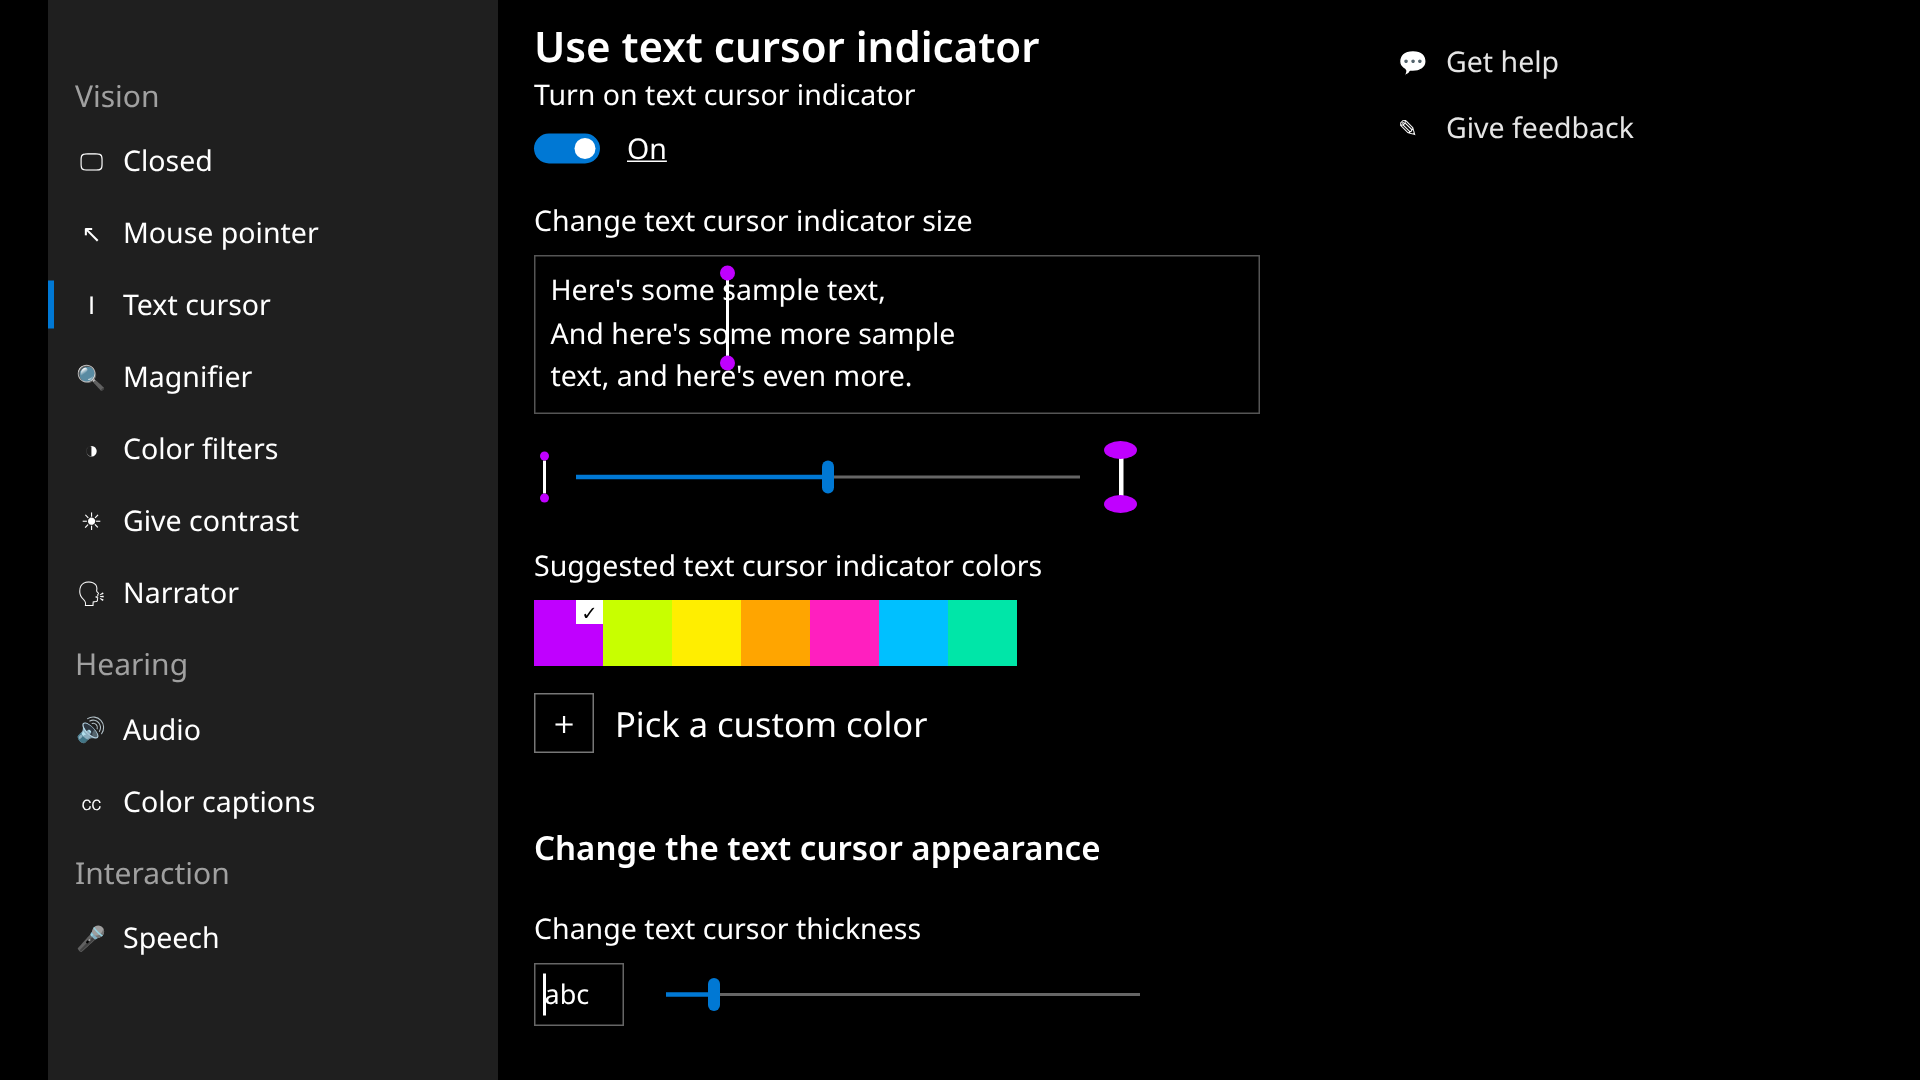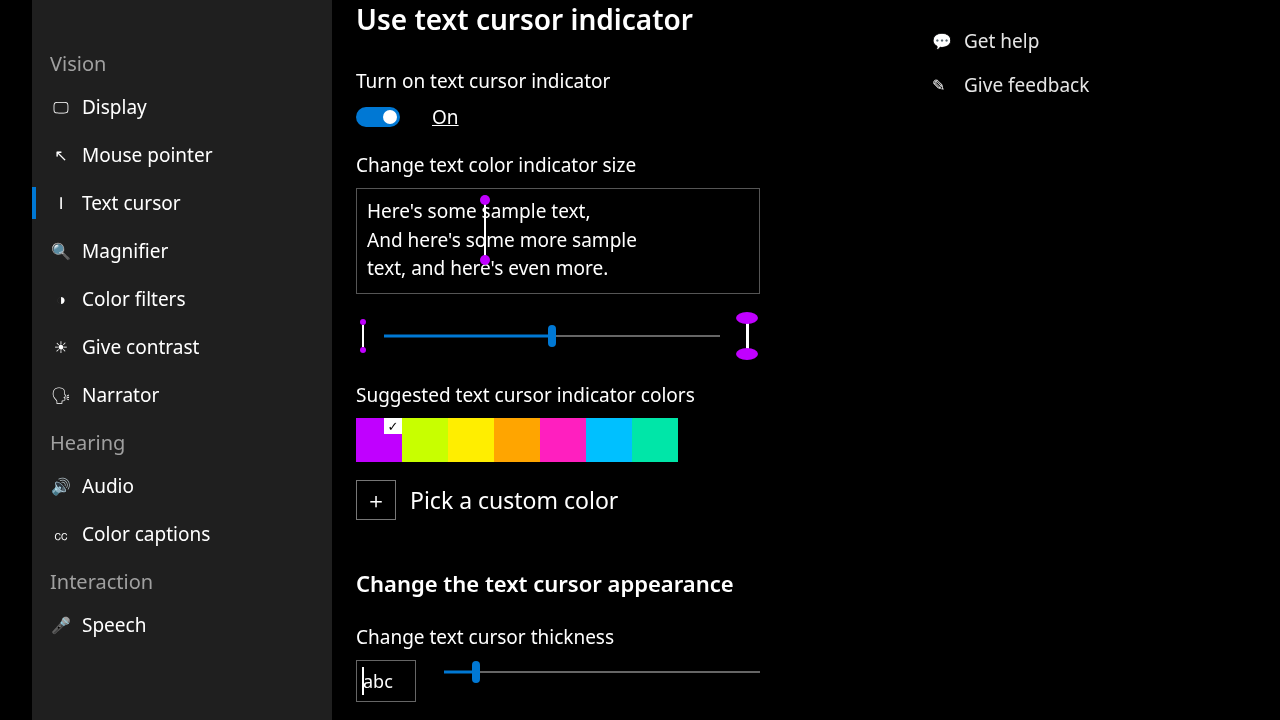--- a/index.html
+++ b/index.html
@@ -39,38 +39,38 @@
     width:22px; display:inline-flex; justify-content:center;
     margin-right:10px; font-size:16px; color:#fff;
   }
   .side-item.active::before {
     content:""; position:absolute; left:0; top:8px; bottom:8px;
     width:4px; background:#0078d4;
   }
 
   
   h1.page-title {
-    font-size:28px; font-weight:600; padding-top:0; margin-bottom:30px;
+    font-size:28px; font-weight:600; padding-top:12px; 
   }
   .label {
     font-size:19px; font-weight:400; margin-bottom:10px;
   }
-  .toggle-row { display:flex; align-items:center; gap:32px; margin-bottom:22px;text-decoration:underline; }
+  .toggle-row { display:flex; align-items:center; gap:18px; margin-bottom:22px;text-decoration:underline; }
   .toggle {
     width:44px; height:20px; border-radius:10px;
     background:#0078d4; position:relative;
   }
   .toggle .knob {
     position:absolute; right:3px; top:3px;
     width:14px; height:14px; border-radius:50%; background:#fff;
   }
   .toggle-state { font-size:19px; }
 
   .sample-box {
-    border:1px solid #555; width:404px; padding:8px 10px 10px;
+    border:1px solid #555; width:484px; padding:8px 10px 10px;
     font-size:19px; line-height:1.5; position:relative;
     margin-bottom:18px;
   }
   .sample-box .cursor-ind {
     position:absolute; left:127px; top:12px; width:2px; height:58px; background:#fff;
   }
   .sample-box .cursor-ind::before,
   .sample-box .cursor-ind::after {
     content:""; position:absolute; left:-4px; width:10px; height:10px;
     background:#c000ff; border-radius:50%;
@@ -126,21 +126,21 @@
   .plus-box {
     width:40px; height:40px; border:1px solid #777;
     display:flex; align-items:center; justify-content:center;
     font-size:22px; font-weight:300;
   }
 
   h2.subhead {
     font-size:22px; font-weight:600; margin-bottom:26px;
   }
 
-  .thickness-row { display:flex; align-items:flex-start; gap:28px; width:404px; }
+  .thickness-row { display:flex; align-items:center; gap:28px; width:404px; }
   .abc-box {
     width:60px; height:42px; border:1px solid #666;
     display:flex; align-items:center; padding-left:6px; font-size:18px;
     position:relative;
   }
   .abc-box::before {
     content:""; position:absolute; left:5px; top:6px; bottom:6px; width:2px; background:#fff;
   }
 
   
@@ -155,21 +155,21 @@
 </head>
 <body>
 
 <div class="app">
   <div class="gutter-left"></div>
 
   <nav class="sidebar" id="sidebar">
       <div class="side-section-title">Vision</div>
       <div class="side-item">
         <span class="icon">🖵</span>
-        <span>Display</span>
+        <span>Closed</span>
       </div>
       <div class="side-item">
         <span class="icon">↖</span>
         <span>Mouse pointer</span>
       </div>
       <div class="side-item active">
         <span class="icon">Ⅰ</span>
         <span>Text cursor</span>
       </div>
       <div class="side-item">
@@ -209,21 +209,21 @@
     <h1 class="page-title">Use text cursor indicator</h1>
 
     <div class="label">Turn on text cursor indicator</div>
     <div class="toggle-row">
       <div class="toggle">
         <div class="knob"></div>
       </div>
       <span class="toggle-state">On</span>
     </div>
 
-    <div class="label">Change text color indicator size</div>
+    <div class="label">Change text cursor indicator size</div>
     <div class="sample-box">
       <span>Here's some sample text,</span><br>
       <span>And here's some more sample</span><br>
       <span>text, and here's even more.</span>
       <div class="cursor-ind"></div>
     </div>
 
     <div class="size-slider-row">
       <div class="end-ind-small">
           <div class="bar"></div>

